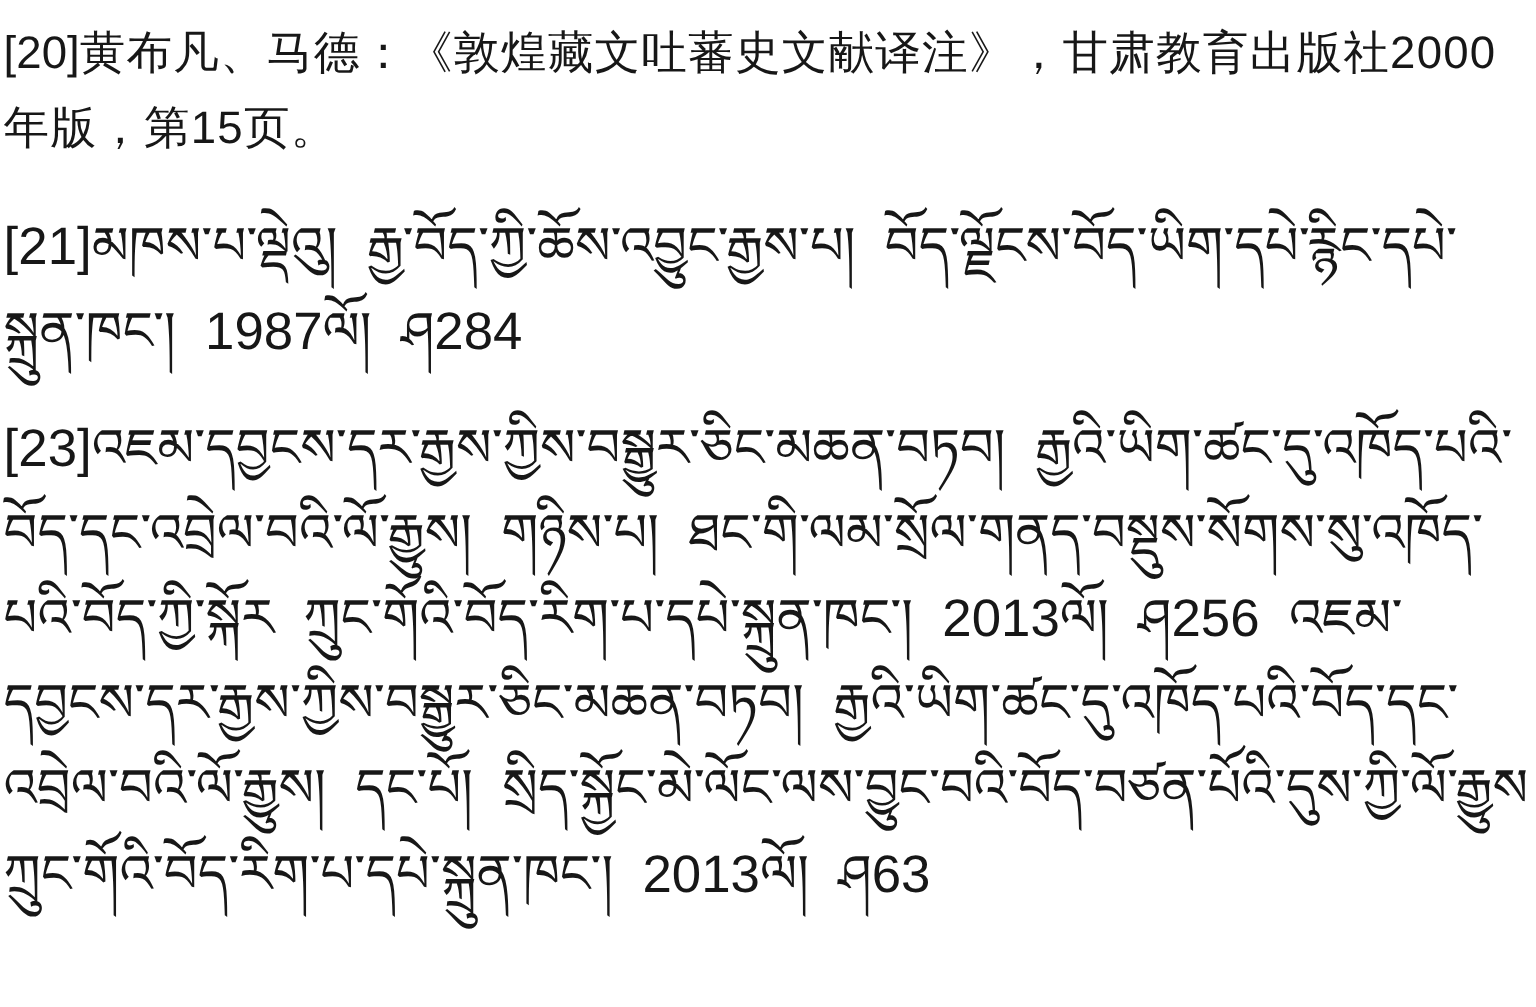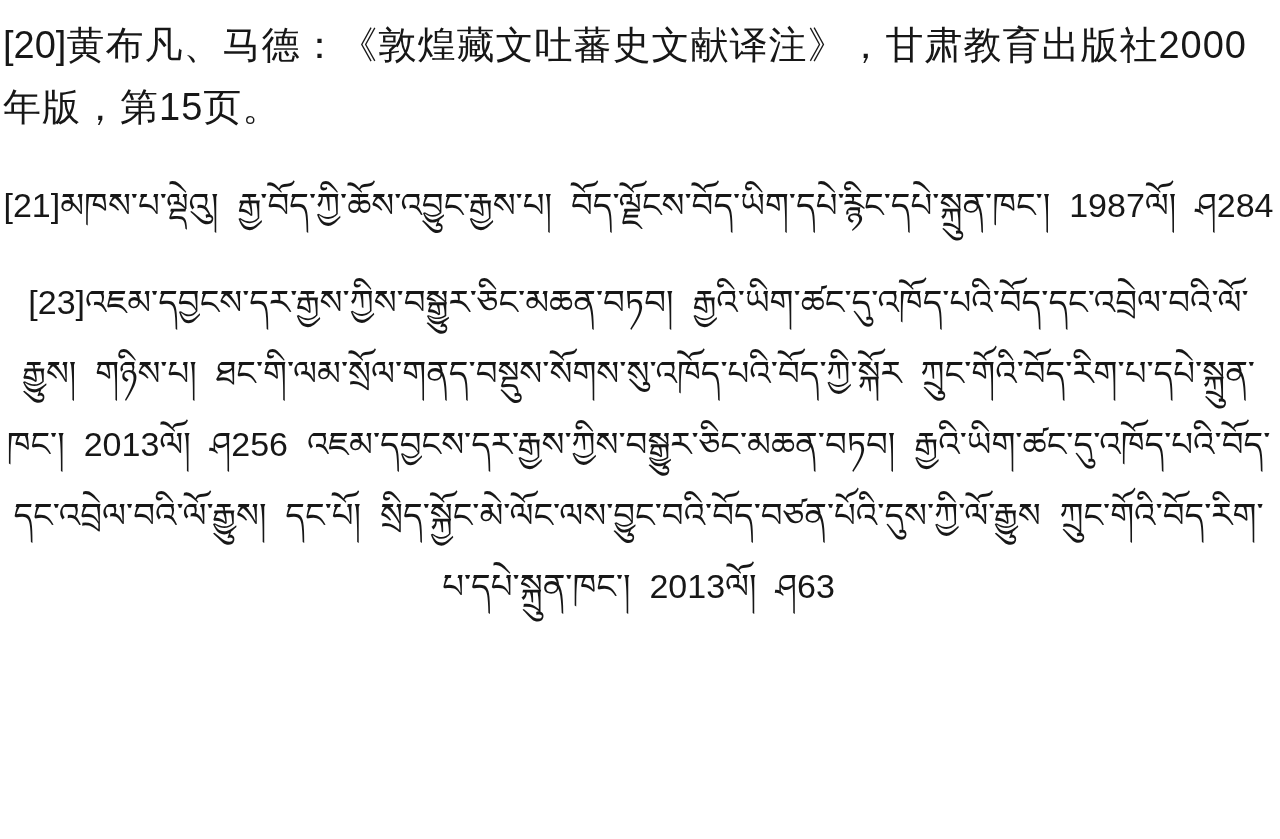--- a/index.html
+++ b/index.html
@@ -29,24 +29,23 @@
   }
   
   p.footnote.zh {
     font-size: 38px;
     line-height: 62px;
     margin-bottom: 32px;
     letter-spacing: 1px;
   }
   
   p.footnote.bo {
-    font-size: 34px;
+    font-size: 44px;
     line-height: 71px;
     margin-bottom: 26px;
-    text-align: center;
   }
   .ref-number {
     font-family: "Liberation Sans", "DejaVu Sans", sans-serif;
     letter-spacing: 0;
   }
 </style>
 </head>
 <body>
 
 <div class="page">

